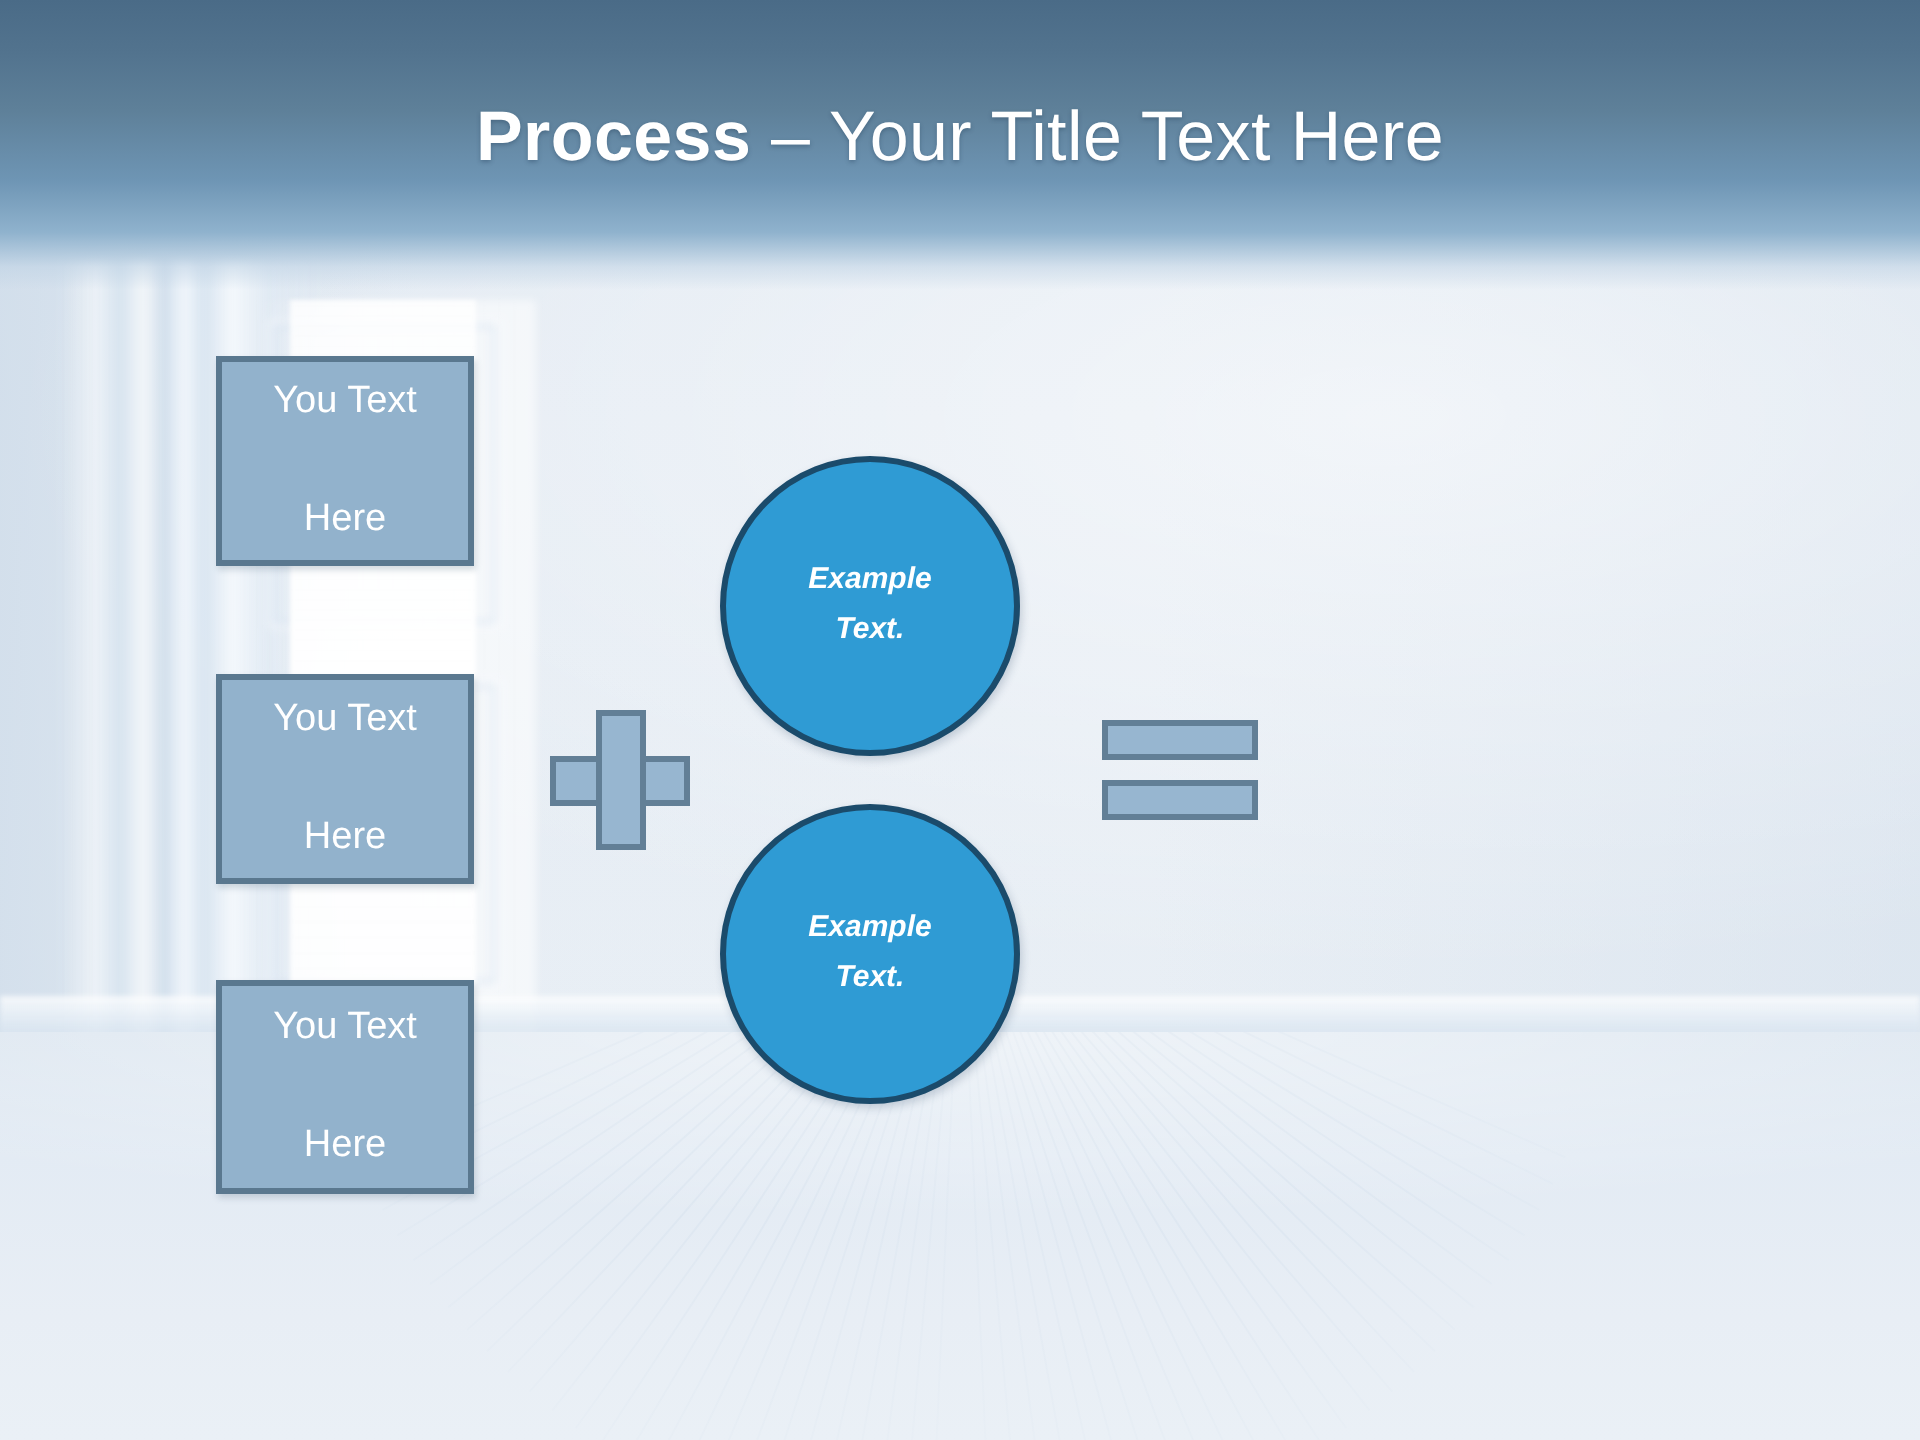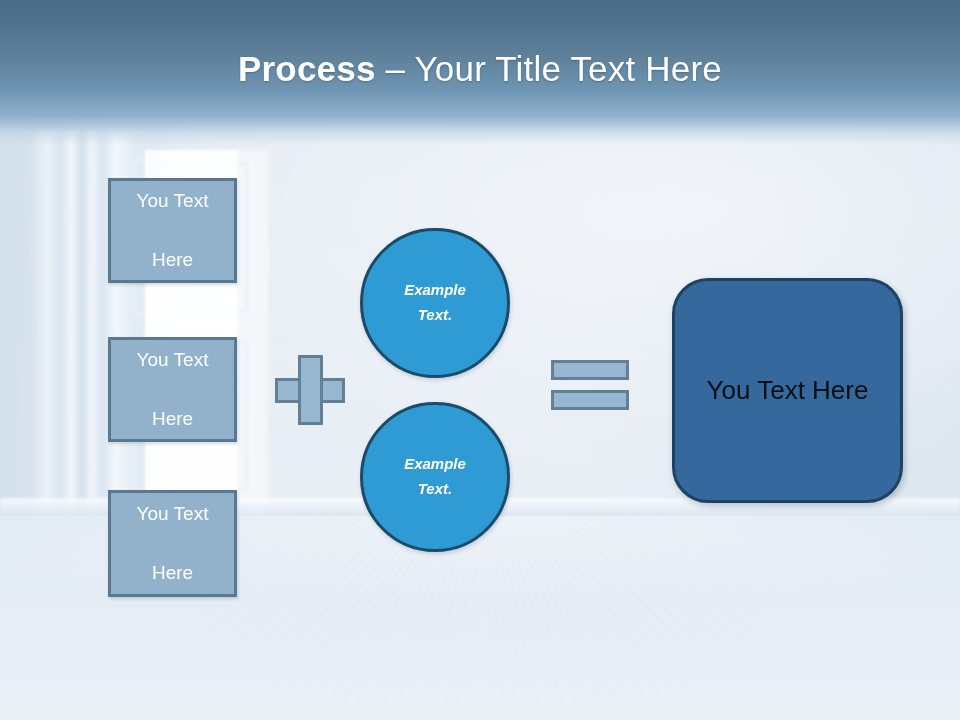--- a/index.html
+++ b/index.html
@@ -357,17 +357,14 @@
       <span>Example</span><br>
       <span>Text.</span>
     </span>
   </div>
 
   <div class="op-equals">
     <div class="bar top"></div>
     <div class="bar bottom"></div>
   </div>
 
-  <div class="result-box">
-    <span>You Text Here</span>
-  </div>
 
 </div>
 
 </body></html>

